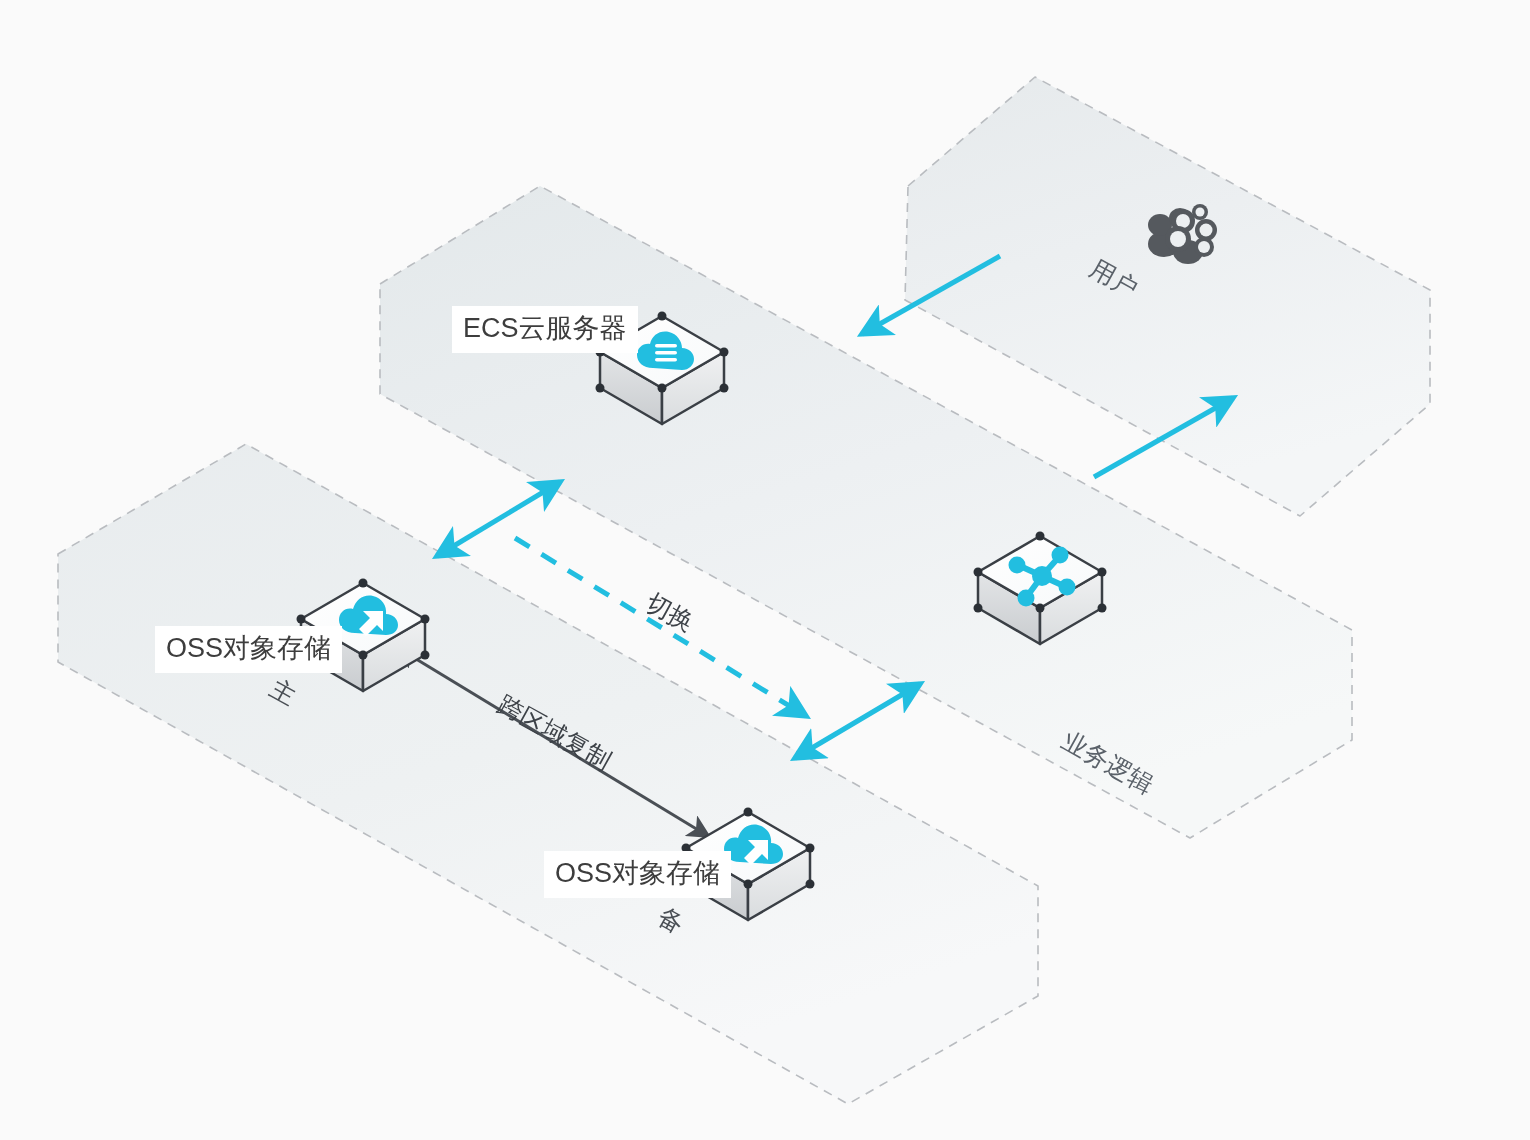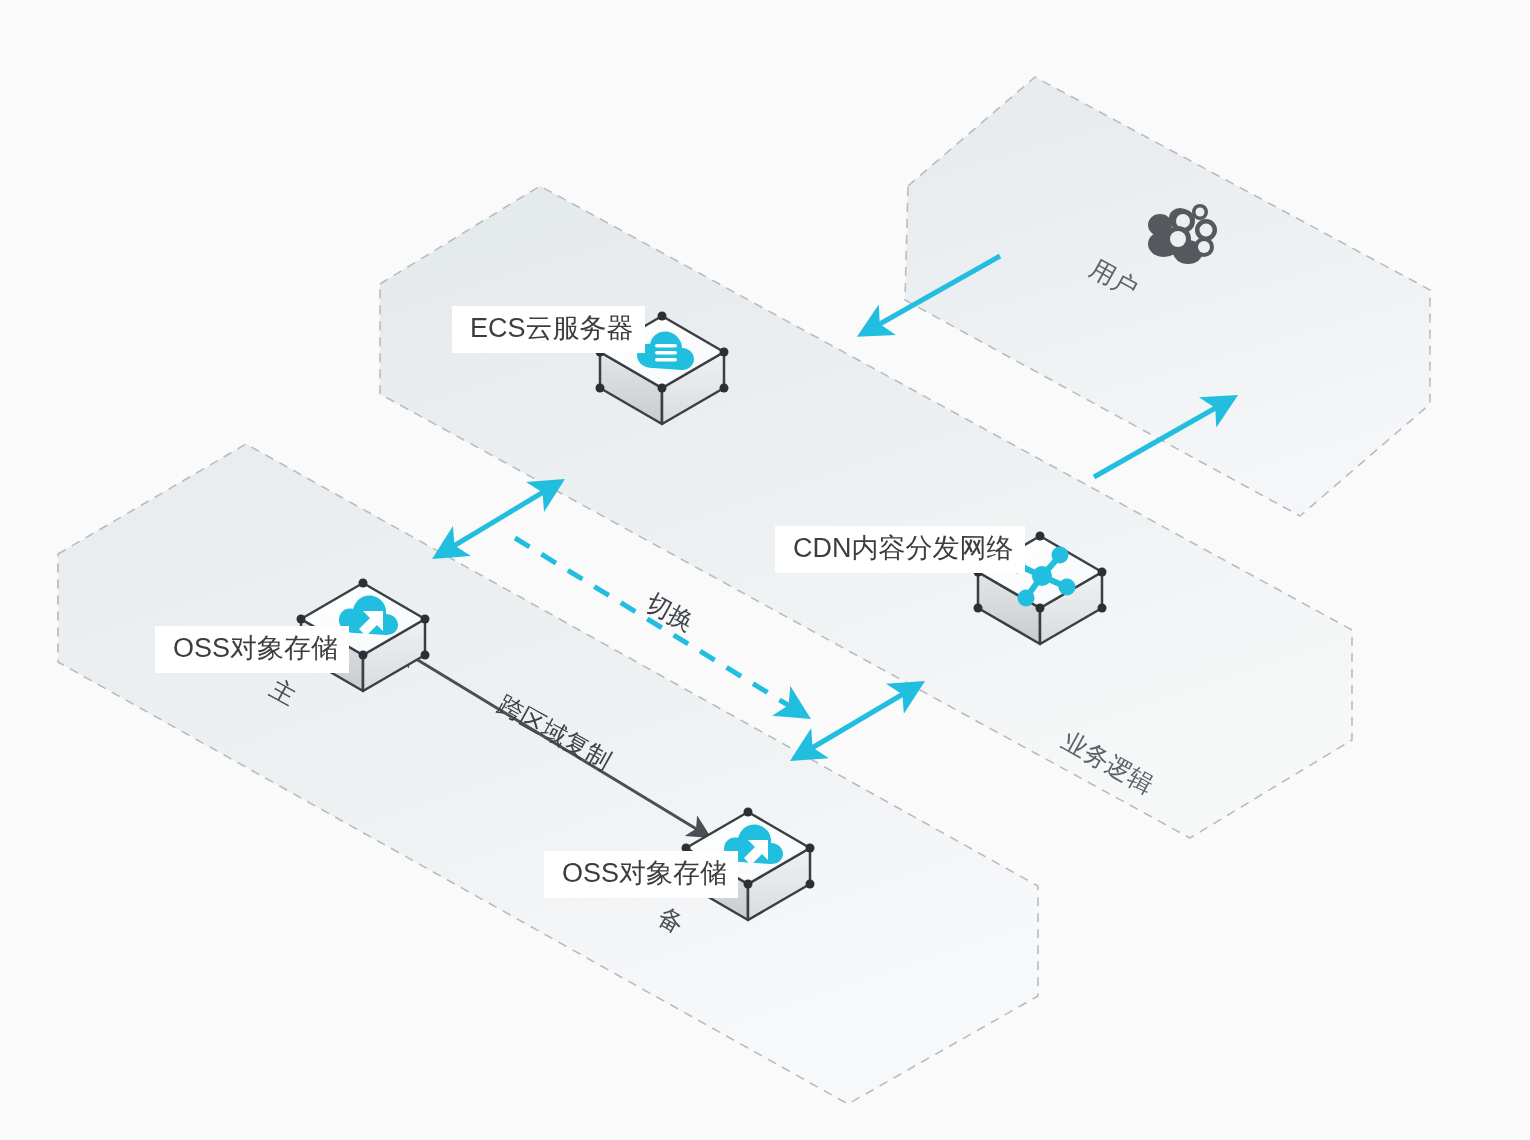--- a/index.html
+++ b/index.html
@@ -20,21 +20,21 @@
     left: 0; top: 0;
     width: 1530px;
     height: 1140px;
   }
   .node-label {
     position: absolute;
     background: #ffffff;
     color: #3d3d3d;
     font-size: 27px;
     line-height: 1;
-    padding: 9px 11px 11px 18px;
+    padding: 9px 11px 11px 11px;
     white-space: nowrap;
     font-family: "Liberation Sans", "DejaVu Sans", sans-serif;
   }
   .plane-caption {
     position: absolute;
     color: #5a6169;
     font-size: 25px;
     white-space: nowrap;
     font-family: "Liberation Sans", "DejaVu Sans", sans-serif;
   }
@@ -218,23 +218,20 @@
       <g transform="translate(4,44)">
         <use href="#iconCloudArrow"></use>
       </g>
     </g>
   </svg>
 
   <div class="node-label" style="left:452px; top:306px;">
     <span>ECS云服务器</span>
   </div>
 
-  <div class="node-label" style="left:775px; top:526px;">
-    <span>CDN内容分发网络</span>
-  </div>
 
   <div class="node-label" style="left:155px; top:626px;">
     <span>OSS对象存储</span>
   </div>
 
   <div class="node-label" style="left:544px; top:851px;">
     <span>OSS对象存储</span>
   </div>
 
   <div class="plane-caption" style="left:280px; top:672px; transform: rotate(29deg); transform-origin: left top; color:#4a4f55;">

